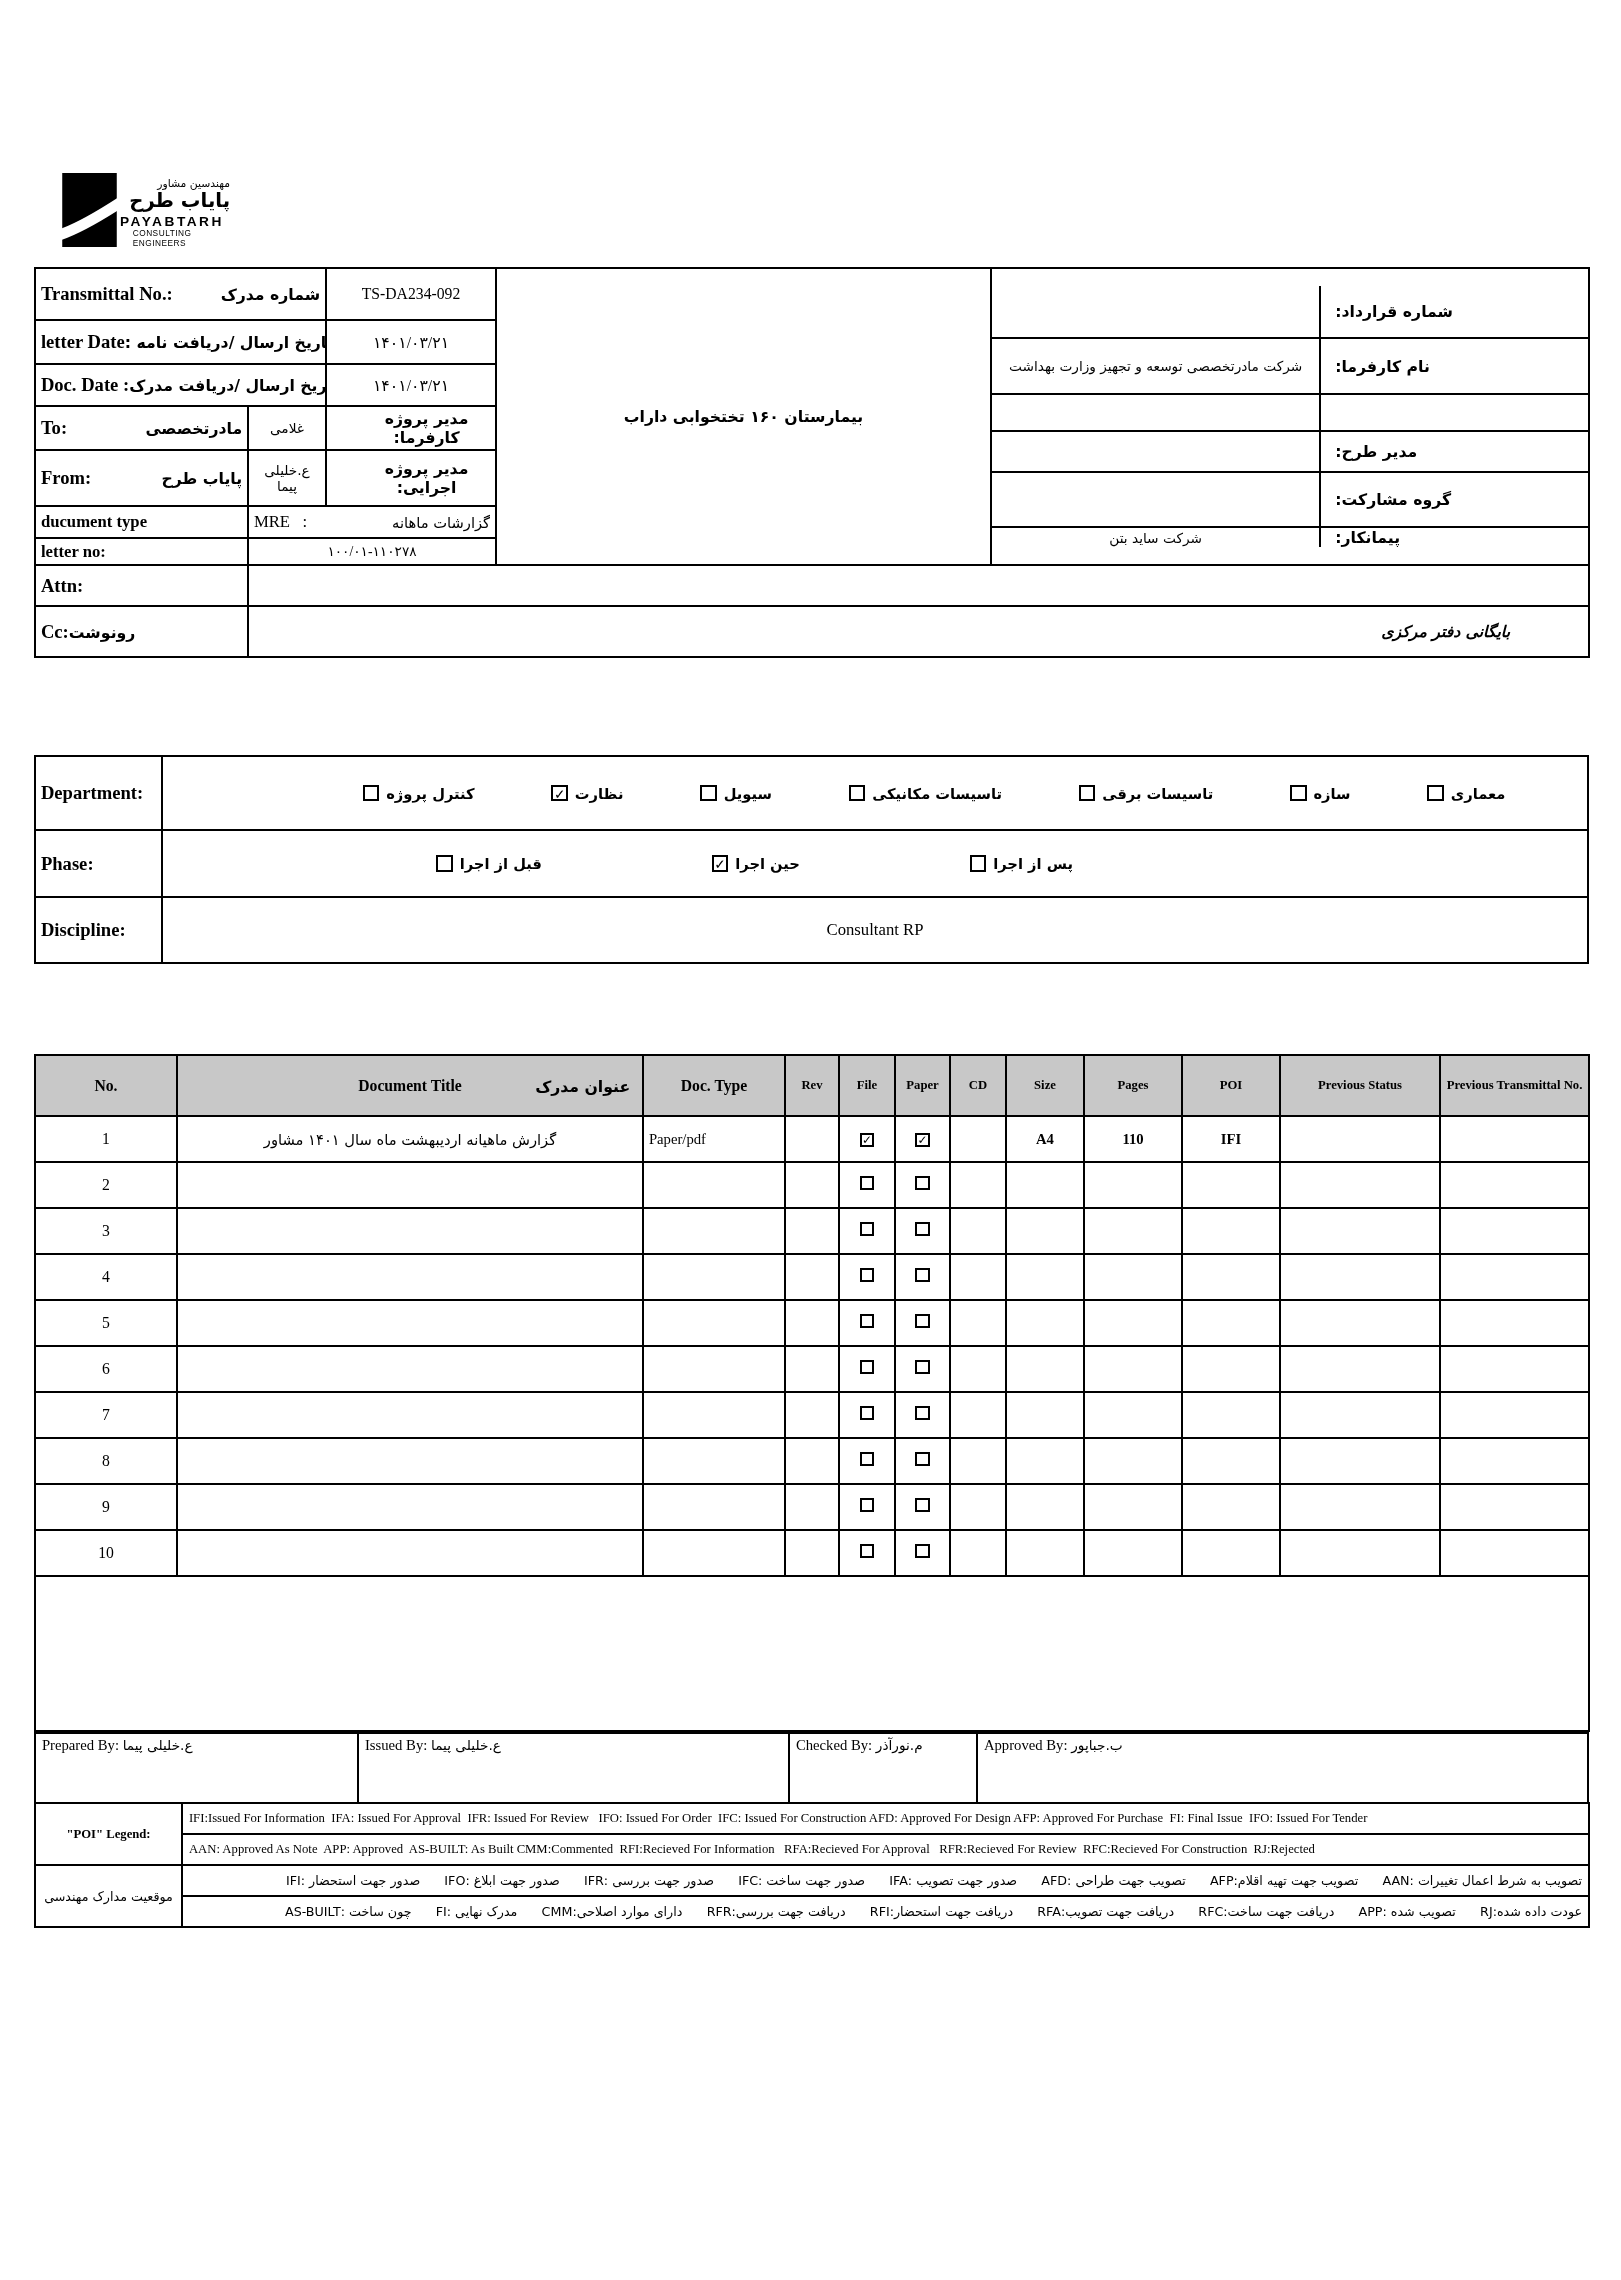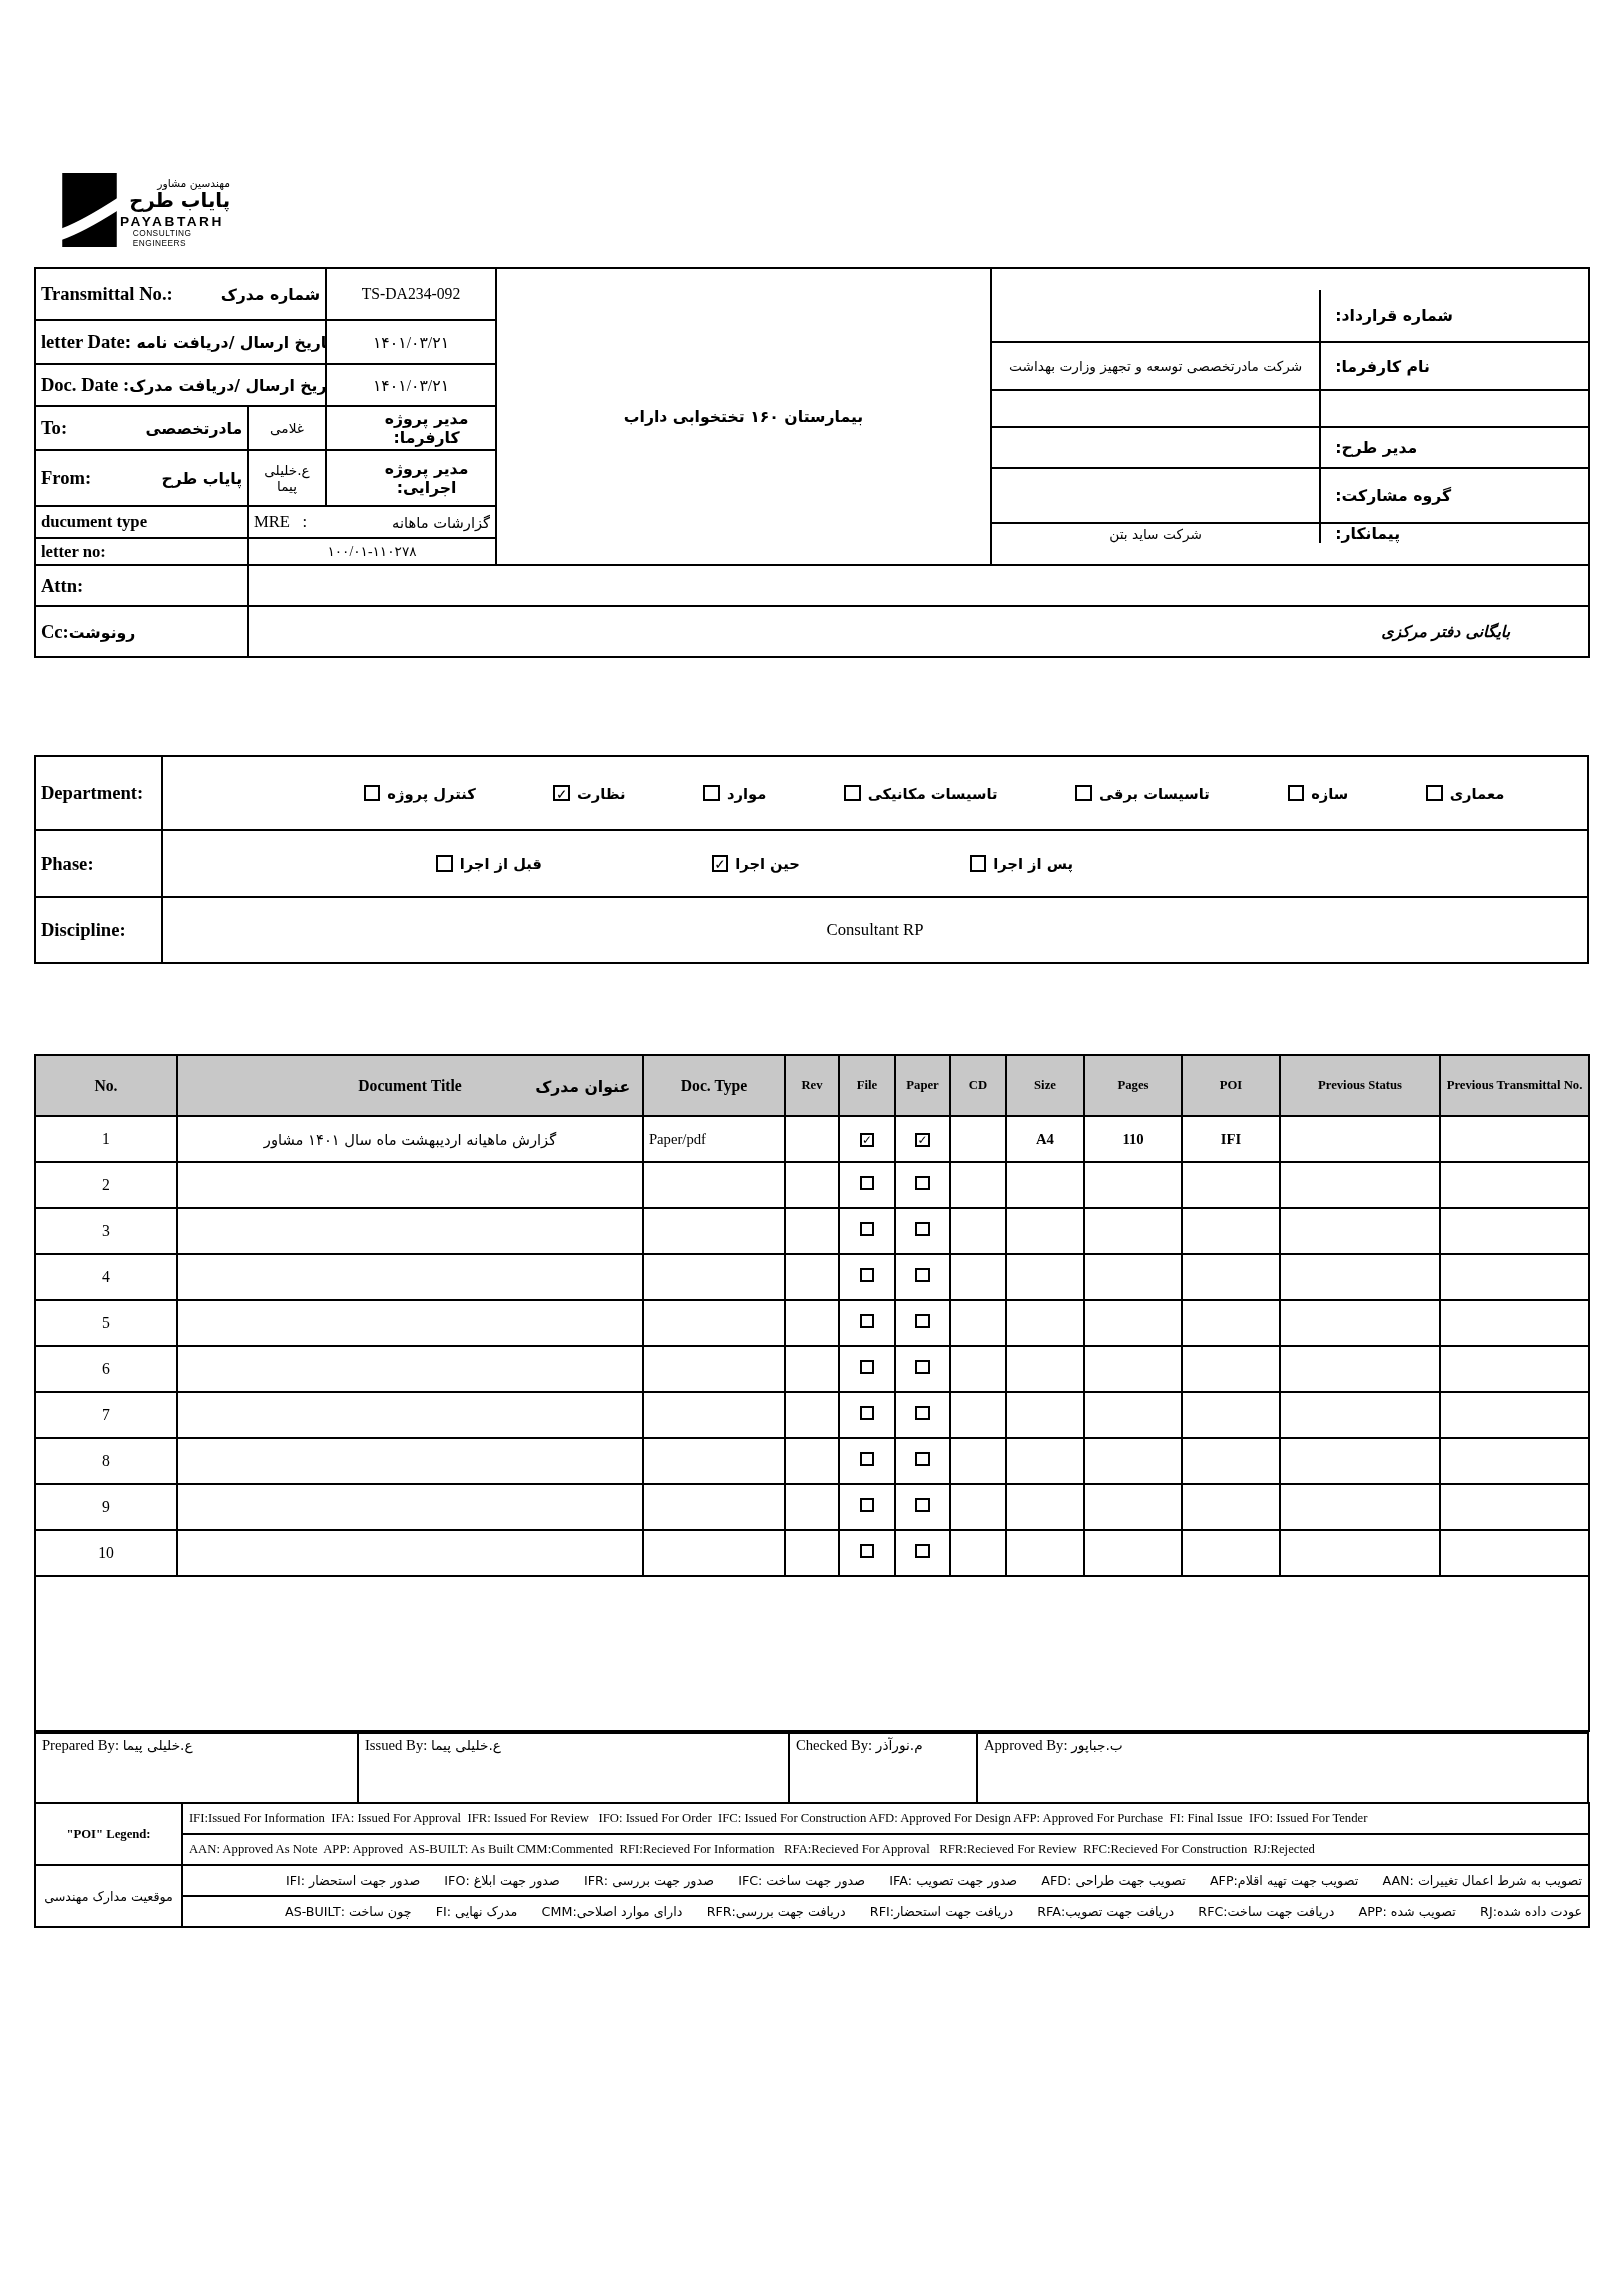--- a/index.html
+++ b/index.html
@@ -124,21 +124,21 @@
         <table class="t-inner">
           <colgroup>
                 <col style="width:326px">
                 <col style="width:266px">
               </colgroup>
           <tbody>
                 <tr style="height:52px">
                   <td class="rv"></td>
                   <td class="rl">شماره قرارداد:</td>
                 </tr>
-          <tr style="height:48px">
+          <tr style="height:56px">
                   <td class="rv">شرکت مادرتخصصی توسعه و تجهیز وزارت بهداشت</td>
                   <td class="rl">نام کارفرما:</td>
                 </tr>
           <tr style="height:37px">
                   <td class="rv"></td>
                   <td class="rl"></td>
                 </tr>
           <tr style="height:41px">
                   <td class="rv"></td>
                   <td class="rl">مدیر طرح:</td>
@@ -237,21 +237,21 @@
               </span>
               <span class="chk-item">
                 <span class="chk-label">تاسیسات برقی</span>
                 <span class="cbox"></span>
               </span>
               <span class="chk-item">
                 <span class="chk-label">تاسیسات مکانیکی</span>
                 <span class="cbox"></span>
               </span>
               <span class="chk-item">
-                <span class="chk-label">موارد</span>
+                <span class="chk-label">سیویل</span>
                 <span class="cbox"></span>
               </span>
               <span class="chk-item">
                 <span class="chk-label">نظارت</span>
                 <span class="cbox checked">✓</span>
               </span>
               <span class="chk-item">
                 <span class="chk-label">کنترل پروژه</span>
                 <span class="cbox"></span>
               </span>

